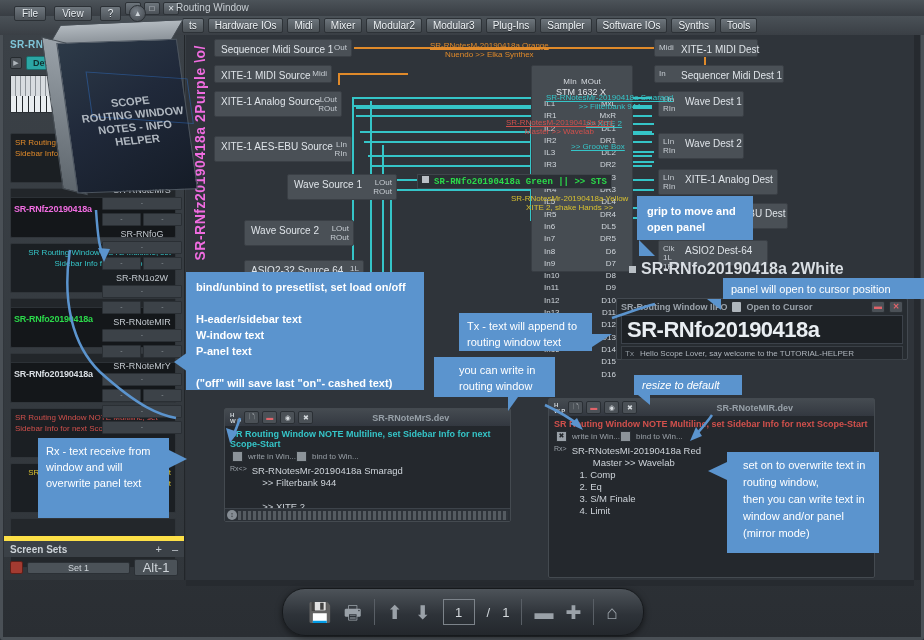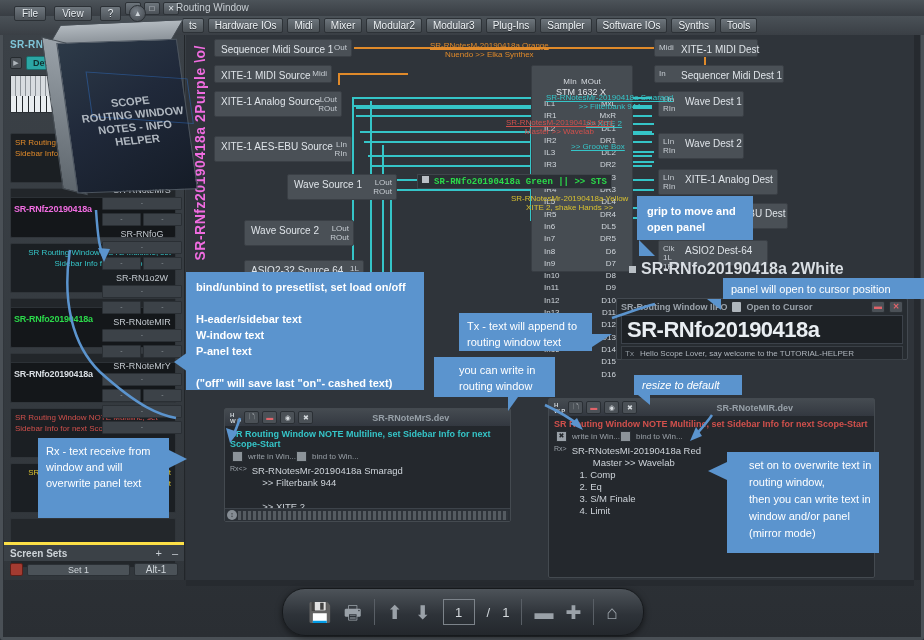--- a/index.html
+++ b/index.html
@@ -60,28 +60,28 @@
 
   
   .modlist{position:absolute;left:98px;top:150px;width:80px;}
   .modname{color:#c3c9cf;font-size:9px;text-align:center;margin-bottom:2px;}
   .modrow{display:flex;gap:2px;margin-bottom:3px;}
   .modcell{flex:1;height:11px;background:#3c4248;border:1px solid #2a2f34;border-radius:1px;
            color:#8d949a;font-size:7px;text-align:center;line-height:10px;}
 
   .screensets{position:absolute;left:4px;bottom:62px;width:180px;}
   .ss-head{display:flex;align-items:center;justify-content:space-between;
-           background:#3b4147;border-top:3px solid #fde047;padding:2px 6px;}
+           background:#3b4147;border-top:5px solid #fde047;padding:2px 6px;}
   .ss-head span{color:#cdd3d8;font-size:10px;font-weight:bold;}
   .ss-btns{display:flex;gap:10px;color:#c8ced4;font-size:11px;}
   .ss-row{display:flex;align-items:center;gap:4px;padding:2px 6px;}
   .ss-ico{width:11px;height:11px;background:#a33b31;border:1px solid #5d1f19;border-radius:2px;}
   .ss-name{flex:1;background:#4b5258;border:1px solid #2b3035;color:#cfd5da;font-size:9px;
            text-align:center;border-radius:2px;}
-  .ss-key{width:42px;background:#4b5258;border:1px solid #2b3035;color:#cfd5da;font-size:10px;
+  .ss-key{width:42px;background:#4b5258;border:1px solid #2b3035;color:#cfd5da;font-size:13px;
           text-align:center;border-radius:2px;}
 
   
   .canvas{position:absolute;left:186px;top:35px;right:4px;bottom:60px;background:#2f343a;overflow:hidden;}
   .vtext{position:absolute;left:6px;top:10px;writing-mode:vertical-rl;transform:rotate(180deg);
          color:#f06ce0;font-size:14px;font-weight:bold;letter-spacing:.5px;white-space:nowrap;}
 
   .node{position:absolute;background:#4a5056;border:1px solid #3a3f45;border-radius:2px;
         color:#dfe4e9;font-size:10px;padding:4px 6px;box-sizing:border-box;white-space:nowrap;}
   .node .pins{position:absolute;right:4px;top:3px;font-size:8px;color:#c6ccd2;text-align:right;line-height:9px;}
@@ -622,21 +622,21 @@
   <div class="tail" style="left:508px;top:397px;border-width:14px 10px 0 0;border-color:#5b94ce transparent transparent transparent;"></div>
 
   <div class="callout norm" style="left:634px;top:375px;width:108px;height:20px;padding:2px 8px;font-style:italic;">resize to default</div>
   <div class="tail" style="left:638px;top:395px;border-width:0 12px 10px 0;border-color:transparent #5b94ce transparent transparent;"></div>
 
   <div class="callout norm" style="left:38px;top:438px;width:131px;height:80px;white-space:pre;padding:5px 8px;">Rx - text receive from
 window and will
 overwrite panel text</div>
   <div class="tail" style="left:169px;top:450px;border-width:9px 0 9px 18px;border-color:transparent transparent transparent #5b94ce;"></div>
 
-  <div class="callout norm" style="left:727px;top:452px;width:152px;height:101px;white-space:pre;padding:5px 22px;line-height:17px;">set on to overwrite text in
+  <div class="callout norm" style="left:727px;top:452px;width:152px;height:101px;white-space:pre;padding:5px 16px;line-height:17px;">set on to overwrite text in
 routing window,
 then you can write text in
 window and/or panel
 (mirror mode)</div>
   <div class="tail" style="left:708px;top:462px;border-width:9px 19px 9px 0;border-color:transparent #5b94ce transparent transparent;"></div>
 
   <svg style="position:absolute;left:0;top:0;width:924px;height:640px;pointer-events:none;">
     <path d="M70,250 C62,300 72,345 100,372 C140,408 160,415 176,418" stroke="#5b94ce" stroke-width="2.5" fill="none"></path>
     <path d="M96,210 C98,240 100,250 104,258" stroke="#5b94ce" stroke-width="2.5" fill="none"></path>
     <polygon points="104,262 98,248 110,249" fill="#5b94ce"></polygon>

